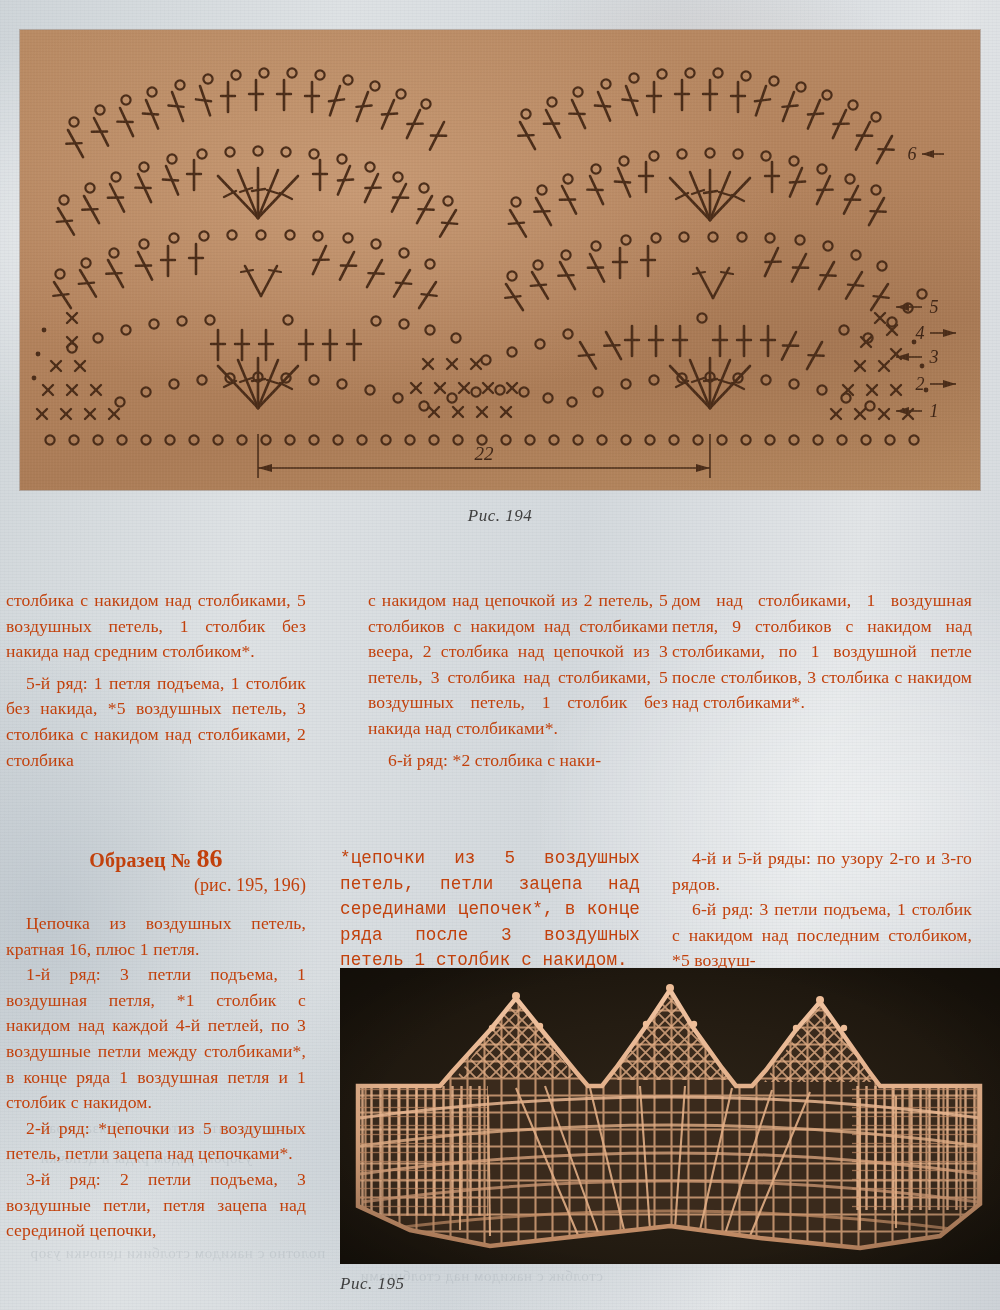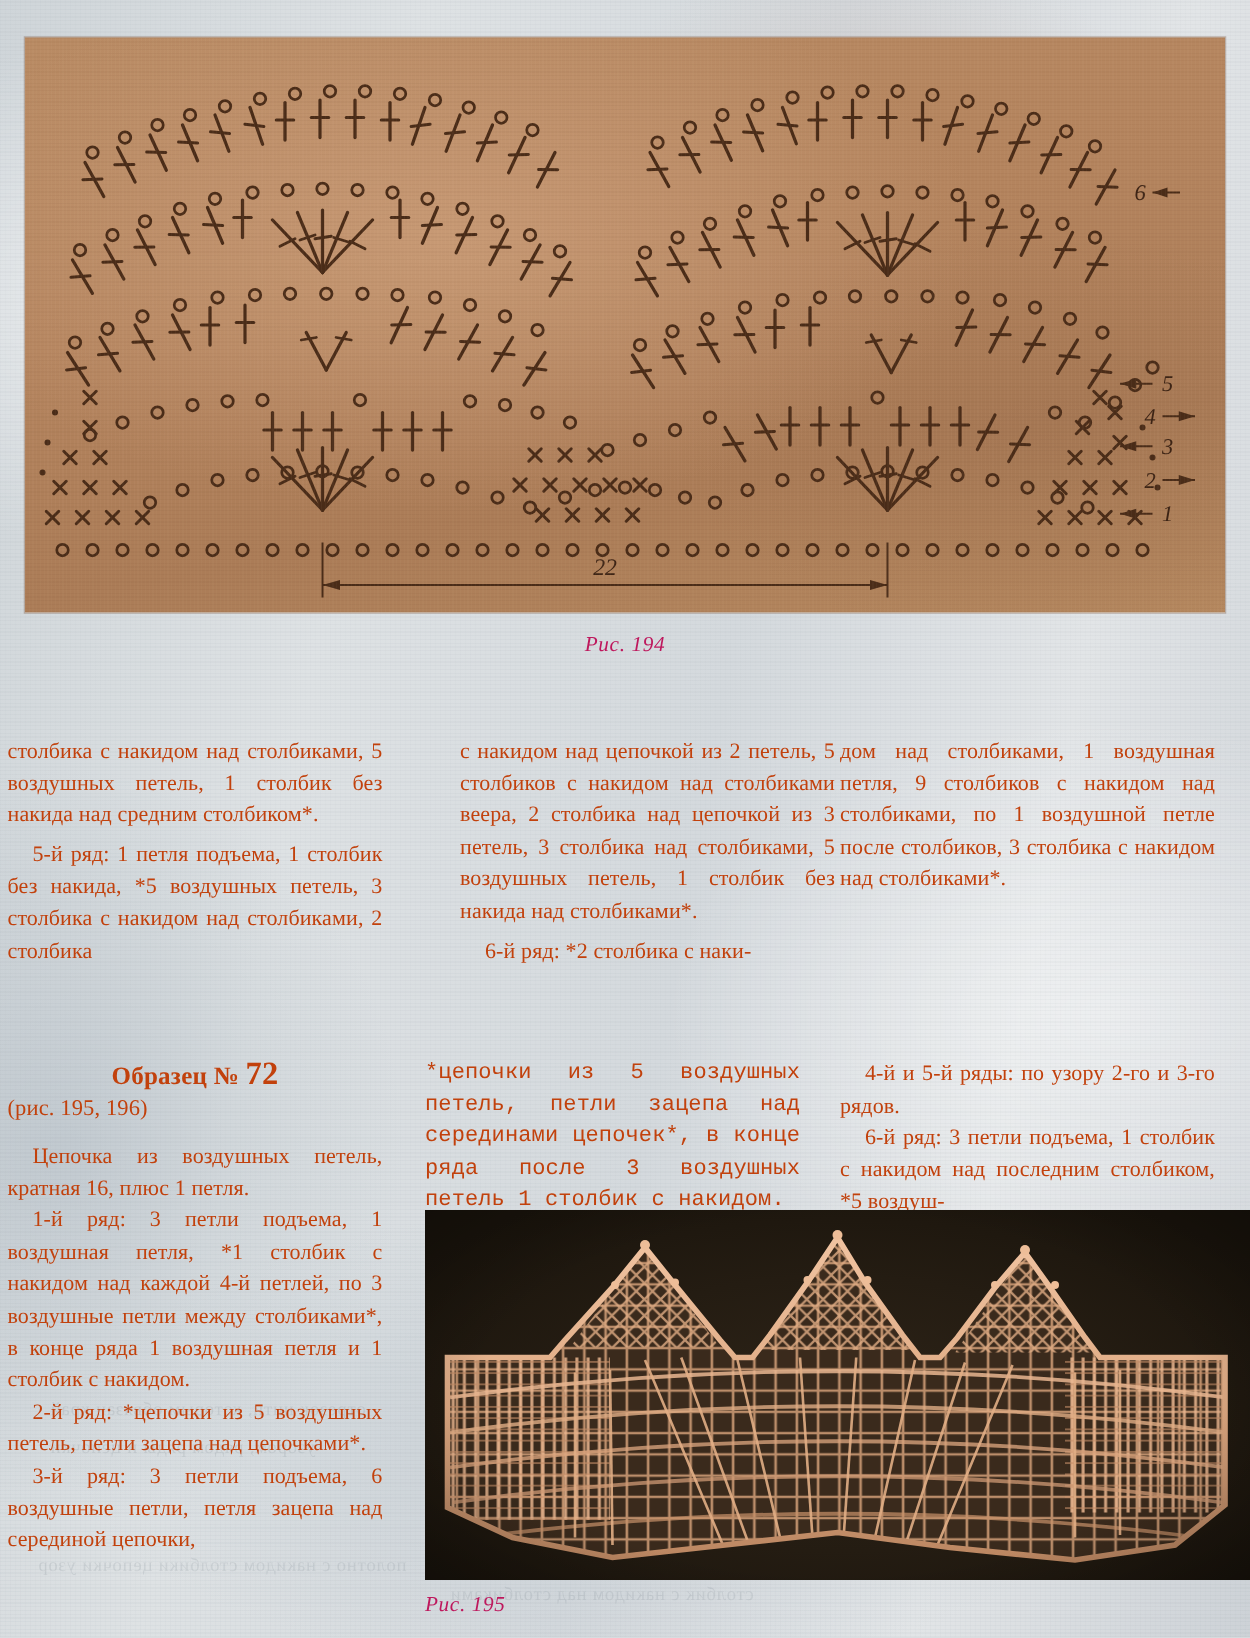--- a/index.html
+++ b/index.html
@@ -78,21 +78,21 @@
     background-image:
       repeating-linear-gradient(0deg, rgba(90,58,36,0.22) 0 1px, rgba(255,255,255,0) 1px 3px),
       repeating-linear-gradient(90deg, rgba(255,230,210,0.18) 0 1px, rgba(255,255,255,0) 1px 3px);
   }
   .chart-svg { position: absolute; inset: 0; width: 100%; height: 100%; }
 
   .cap {
     position: absolute;
     font-style: italic;
     font-size: 17px;
-    color: #be185d;
+    color: #404040;
     letter-spacing: 0.5px;
   }
   .cap-194 { left: 0; top: 506px; width: 1000px; text-align: center; }
   .cap-195 { left: 340px; top: 1274px; width: 660px; text-align: left; }
 
   
   .col {
     position: absolute;
     width: 300px;
     font-size: 17.6px;
@@ -115,21 +115,21 @@
 
   .sample-head {
     text-align: center;
     font-weight: bold;
     font-size: 20px;
     line-height: 26px;
     letter-spacing: 0.2px;
   }
   .sample-head .num { font-size: 26px; }
   .sample-sub {
-    text-align: left;
+    text-align: right;
     font-size: 18px;
     line-height: 24px;
     font-weight: normal;
     margin-bottom: 14px;
   }
 
   
   .photo {
     position: absolute;
     left: 340px;
@@ -639,27 +639,27 @@
     <p class="ind gap">6-й ряд: *2 столбика с наки-</p>
   </div>
 
   <div class="col col3a">
     <p>дом над столбиками, 1 воздушная петля, 9 столбиков с накидом над столбиками, по 1 воздушной петле после столбиков, 3 столбика с накидом над столбиками*.</p>
   </div>
 
   <div class="col col1b">
     <div class="sample-head">
       <span>Образец №</span>
-      <span class="num">72</span>
+      <span class="num">86</span>
     </div>
     <div class="sample-sub">(рис. 195, 196)</div>
     <p class="ind">Цепочка из воздушных петель, кратная 16, плюс 1 петля.</p>
     <p class="ind">1-й ряд: 3 петли подъема, 1 воздушная петля, *1 столбик с накидом над каждой 4-й петлей, по 3 воздушные петли между столбиками*, в конце ряда 1 воздушная петля и 1 столбик с накидом.</p>
     <p class="ind">2-й ряд: *цепочки из 5 воздушных петель, петли зацепа над цепочками*.</p>
-    <p class="ind">3-й ряд: 3 петли подъема, 6 воздушные петли, петля зацепа над серединой цепочки,</p>
+    <p class="ind">3-й ряд: 2 петли подъема, 3 воздушные петли, петля зацепа над серединой цепочки,</p>
   </div>
 
   <div class="col col2b">
     <p>*цепочки из 5 воздушных петель, петли зацепа над серединами цепочек*, в конце ряда после 3 воздушных петель 1 столбик с накидом.</p>
   </div>
 
   <div class="col col3b">
     <p class="ind">4-й и 5-й ряды: по узору 2-го и 3-го рядов.</p>
     <p class="ind">6-й ряд: 3 петли подъема, 1 столбик с накидом над последним столбиком, *5 воздуш-</p>
   </div>

